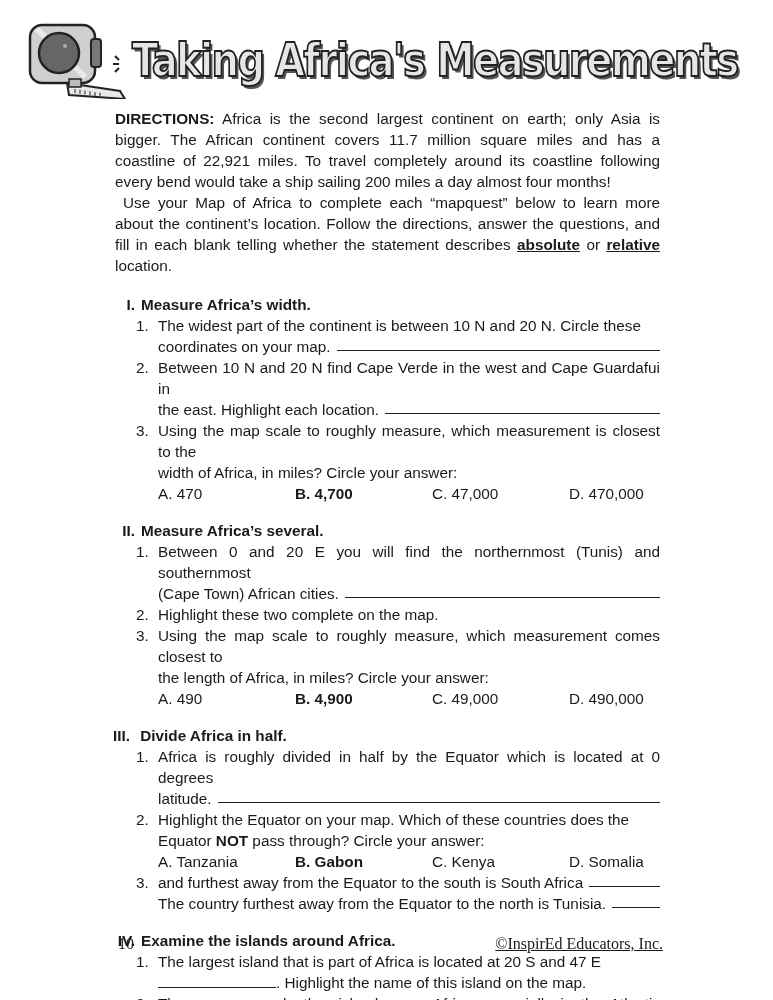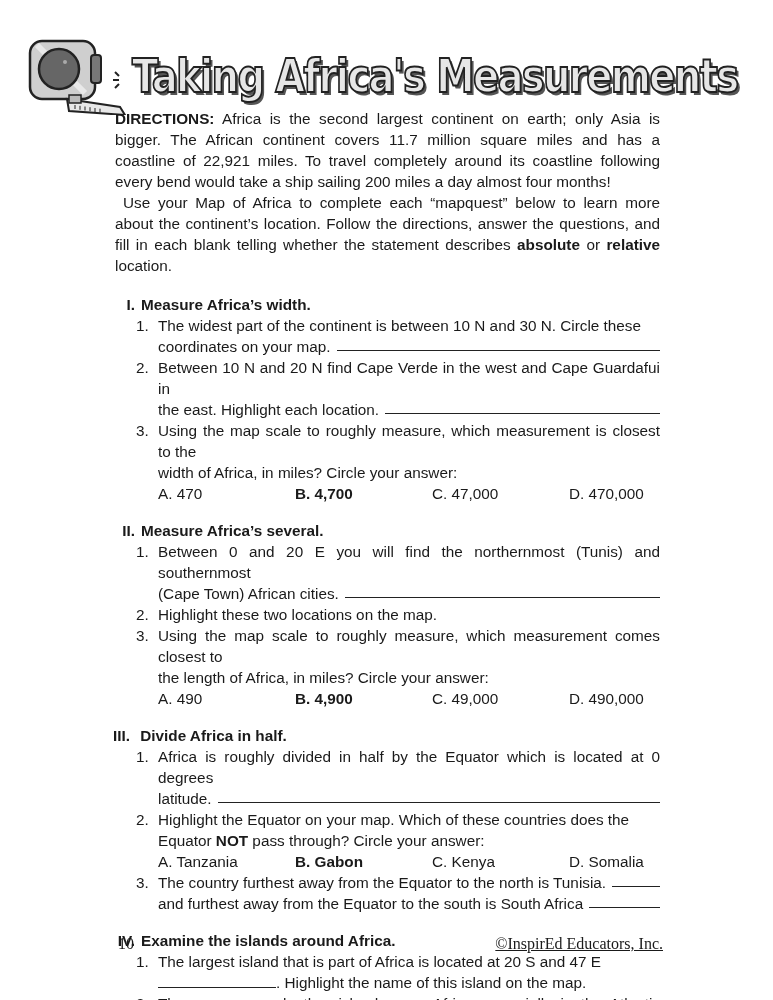--- a/index.html
+++ b/index.html
@@ -1,27 +1,27 @@
 <!DOCTYPE html>
 <html><head>
 <meta charset="utf-8">
 <style>
   html, body { margin: 0; padding: 0; background: #ffffff; }
   body { width: 773px; height: 1000px; position: relative; overflow: hidden; color: #1a1a1a;
          font-family: "Liberation Sans", "DejaVu Sans", sans-serif; }
-  .header { position: absolute; left: 20px; top: 30px; width: 745px; height: 80px; }
+  .header { position: absolute; left: 20px; top: 14px; width: 745px; height: 80px; }
   .tape { position: absolute; left: 5px; top: 5px; width: 105px; height: 80px; }
   .title { position: absolute; left: 112px; top: 22px; font-family: "DejaVu Sans", sans-serif;
            font-weight: bold; font-size: 47px; letter-spacing: -2px; color: #e6e6e6;
            transform: scaleX(0.82); transform-origin: left center; white-space: nowrap; line-height: 1;
            -webkit-text-stroke: 2px #222; text-shadow: 3px 3px 0 #555; }
   .content { position: absolute; left: 115px; top: 108px; width: 545px; font-size: 15.3px; line-height: 21px; }
   .para { text-align: justify; margin: 0; }
   .para.indent { text-indent: 8px; }
-  .u { font-weight: bold; }
+  .u { text-decoration: underline; font-weight: bold; }
   .b { font-weight: bold; }
   .section { margin-top: 16px; }
   .sec-head { font-weight: bold; margin: 0 0 0 0; }
   .sec-num { display: inline-block; width: 20px; text-align: right; margin-right: 6px; }
   .item { position: relative; padding-left: 43px; text-align: justify; }
   .item .n { position: absolute; left: 21px; top: 0; }
   .blank { display: inline-block; border-bottom: 1.3px solid #222; height: 14px; vertical-align: baseline; }
   .fill { display: flex; align-items: flex-start; }
   .fill .grow { flex: 1; border-bottom: 1.3px solid #222; margin-left: 6px; height: 14px; }
   .choices { display: flex; padding-left: 43px; }
@@ -51,21 +51,21 @@
   </svg>
   <div class="title">Taking Africa's Measurements</div>
 </div>
 
 <div class="content">
   <p class="para"><span class="b">DIRECTIONS:</span><span> Africa is the second largest continent on earth; only Asia is bigger. The African continent covers 11.7 million square miles and has a coastline of 22,921 miles. To travel completely around its coastline following every bend would take a ship sailing 200 miles a day almost four months!</span></p>
   <p class="para indent"><span>Use your Map of Africa to complete each “mapquest” below to learn more about the continent’s location. Follow the directions, answer the questions, and fill in each blank telling whether the statement describes </span><span class="u">absolute</span><span> or </span><span class="u">relative</span><span> location.</span></p>
 
   <div class="section" style="margin-top:18px;">
     <div class="sec-head"><span class="sec-num">I.</span><span>Measure Africa’s width.</span></div>
-    <div class="item"><span class="n">1.</span><span> The widest part of the continent is between 10 N and 30 N. Circle these</span>
+    <div class="item"><span class="n">1.</span><span> The widest part of the continent is between 10 N and 20 N. Circle these</span>
       <div class="fill">
           <span>coordinates on your map.</span>
           <span class="grow"></span>
         </div></div>
     <div class="item"><span class="n">2.</span><span>Between 10 N and 20 N find Cape Verde in the west and Cape Guardafui in</span>
       <div class="fill">
           <span>the east.  Highlight each location.</span>
           <span class="grow"></span>
         </div></div>
     <div class="item"><span class="n">3.</span><span>Using the map scale to roughly measure, which measurement is closest to the</span><br><span>width of Africa, in miles?  Circle your answer:</span></div>
@@ -77,21 +77,21 @@
     </div>
   </div>
 
   <div class="section">
     <div class="sec-head"><span class="sec-num">II.</span><span>Measure Africa’s several.</span></div>
     <div class="item"><span class="n">1.</span><span>Between 0 and 20 E you will find the northernmost (Tunis) and southernmost</span>
       <div class="fill">
           <span>(Cape Town) African cities.</span>
           <span class="grow"></span>
         </div></div>
-    <div class="item"><span class="n">2.</span><span>Highlight these two locations on the map.</span></div>
+    <div class="item"><span class="n">2.</span><span>Highlight these two complete on the map.</span></div>
     <div class="item"><span class="n">3.</span><span>Using the map scale to roughly measure, which measurement comes closest to</span><br><span>the length of Africa, in miles?  Circle your answer:</span></div>
     <div class="choices">
       <span class="c0">A. 490</span>
       <span class="c1">B. 4,900</span>
       <span class="c2">C. 49,000</span>
       <span class="c3">D. 490,000</span>
     </div>
   </div>
 
   <div class="section">
@@ -104,25 +104,25 @@
     <div class="item"><span class="n">2.</span><span> Highlight the Equator on your map.  Which of these countries does the</span><br><span>Equator </span><span class="b">NOT</span><span> pass through?  Circle your answer:</span></div>
     <div class="choices">
       <span class="c0">A. Tanzania</span>
       <span class="c1">B. Gabon</span>
       <span class="c2">C. Kenya</span>
       <span class="c3">D. Somalia</span>
     </div>
     <div class="item">
         <span class="n">3.</span>
       <div class="fill">
-          <span>The country furthest away from the Equator to the north is Tunisia.</span>
+          <span>and furthest away from the Equator to the south is South Africa</span>
           <span class="grow"></span>
         </div>
       <div class="fill">
-          <span>and furthest away from the Equator to the south is South Africa</span>
+          <span>The country furthest away from the Equator to the north is Tunisia.</span>
           <span class="grow"></span>
         </div>
       </div>
   </div>
 
   <div class="section">
     <div class="sec-head"><span class="sec-num">IV.</span><span>Examine the islands around Africa.</span></div>
     <div class="item"><span class="n">1.</span><span>The largest island that is part of Africa is located at 20 S and 47 E</span><br><span class="blank" style="width:118px;"></span><span>.  Highlight the name of this island on the map.</span></div>
     <div class="item"><span class="n">2.</span><span> There are several other islands near Africa, especially in the Atlantic Ocean</span>
       </div>

